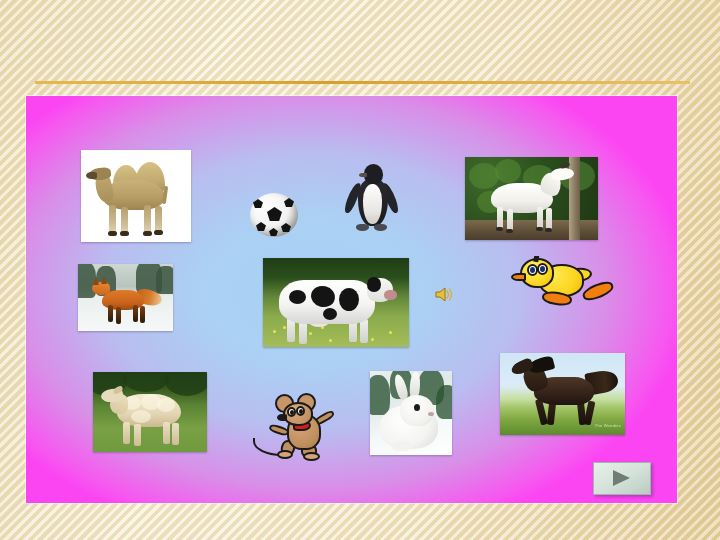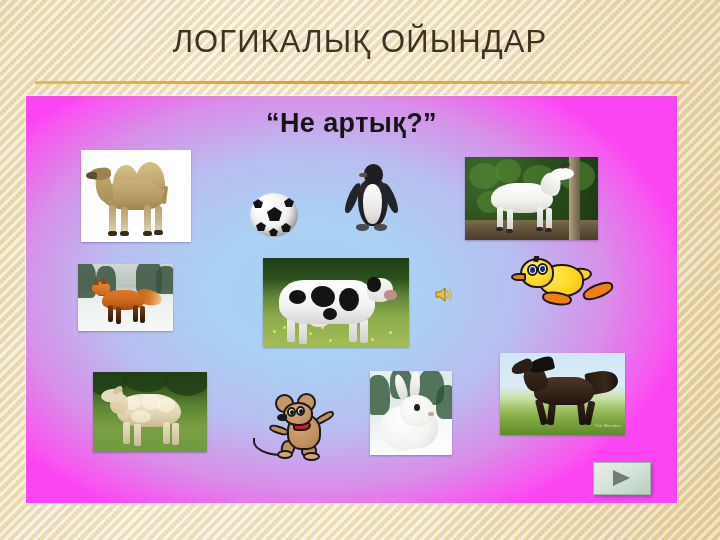--- a/index.html
+++ b/index.html
@@ -666,28 +666,24 @@
     border-left: 17px solid #6e7e77;
     border-top: 8px solid transparent;
     border-bottom: 8px solid transparent;
   }
 </style>
 </head>
 <body>
 
 <div id="slide">
 
-  <div id="title-block">
-    <div id="slide-title">ЛОГИКАЛЫҚ ОЙЫНДАР</div>
-  </div>
   <div id="title-rule"></div>
 
   <div id="content-panel">
 
-    <div id="subtitle">“Не артық?”</div>
 
     <div class="pic framed" id="pic-camel">
       <div class="scene">
         <div class="camel-hump h1"></div>
         <div class="camel-hump h2"></div>
         <div class="camel-body"></div>
         <div class="camel-neck"></div>
         <div class="camel-head"></div>
         <div class="camel-snout"></div>
         <div class="camel-tail"></div>

